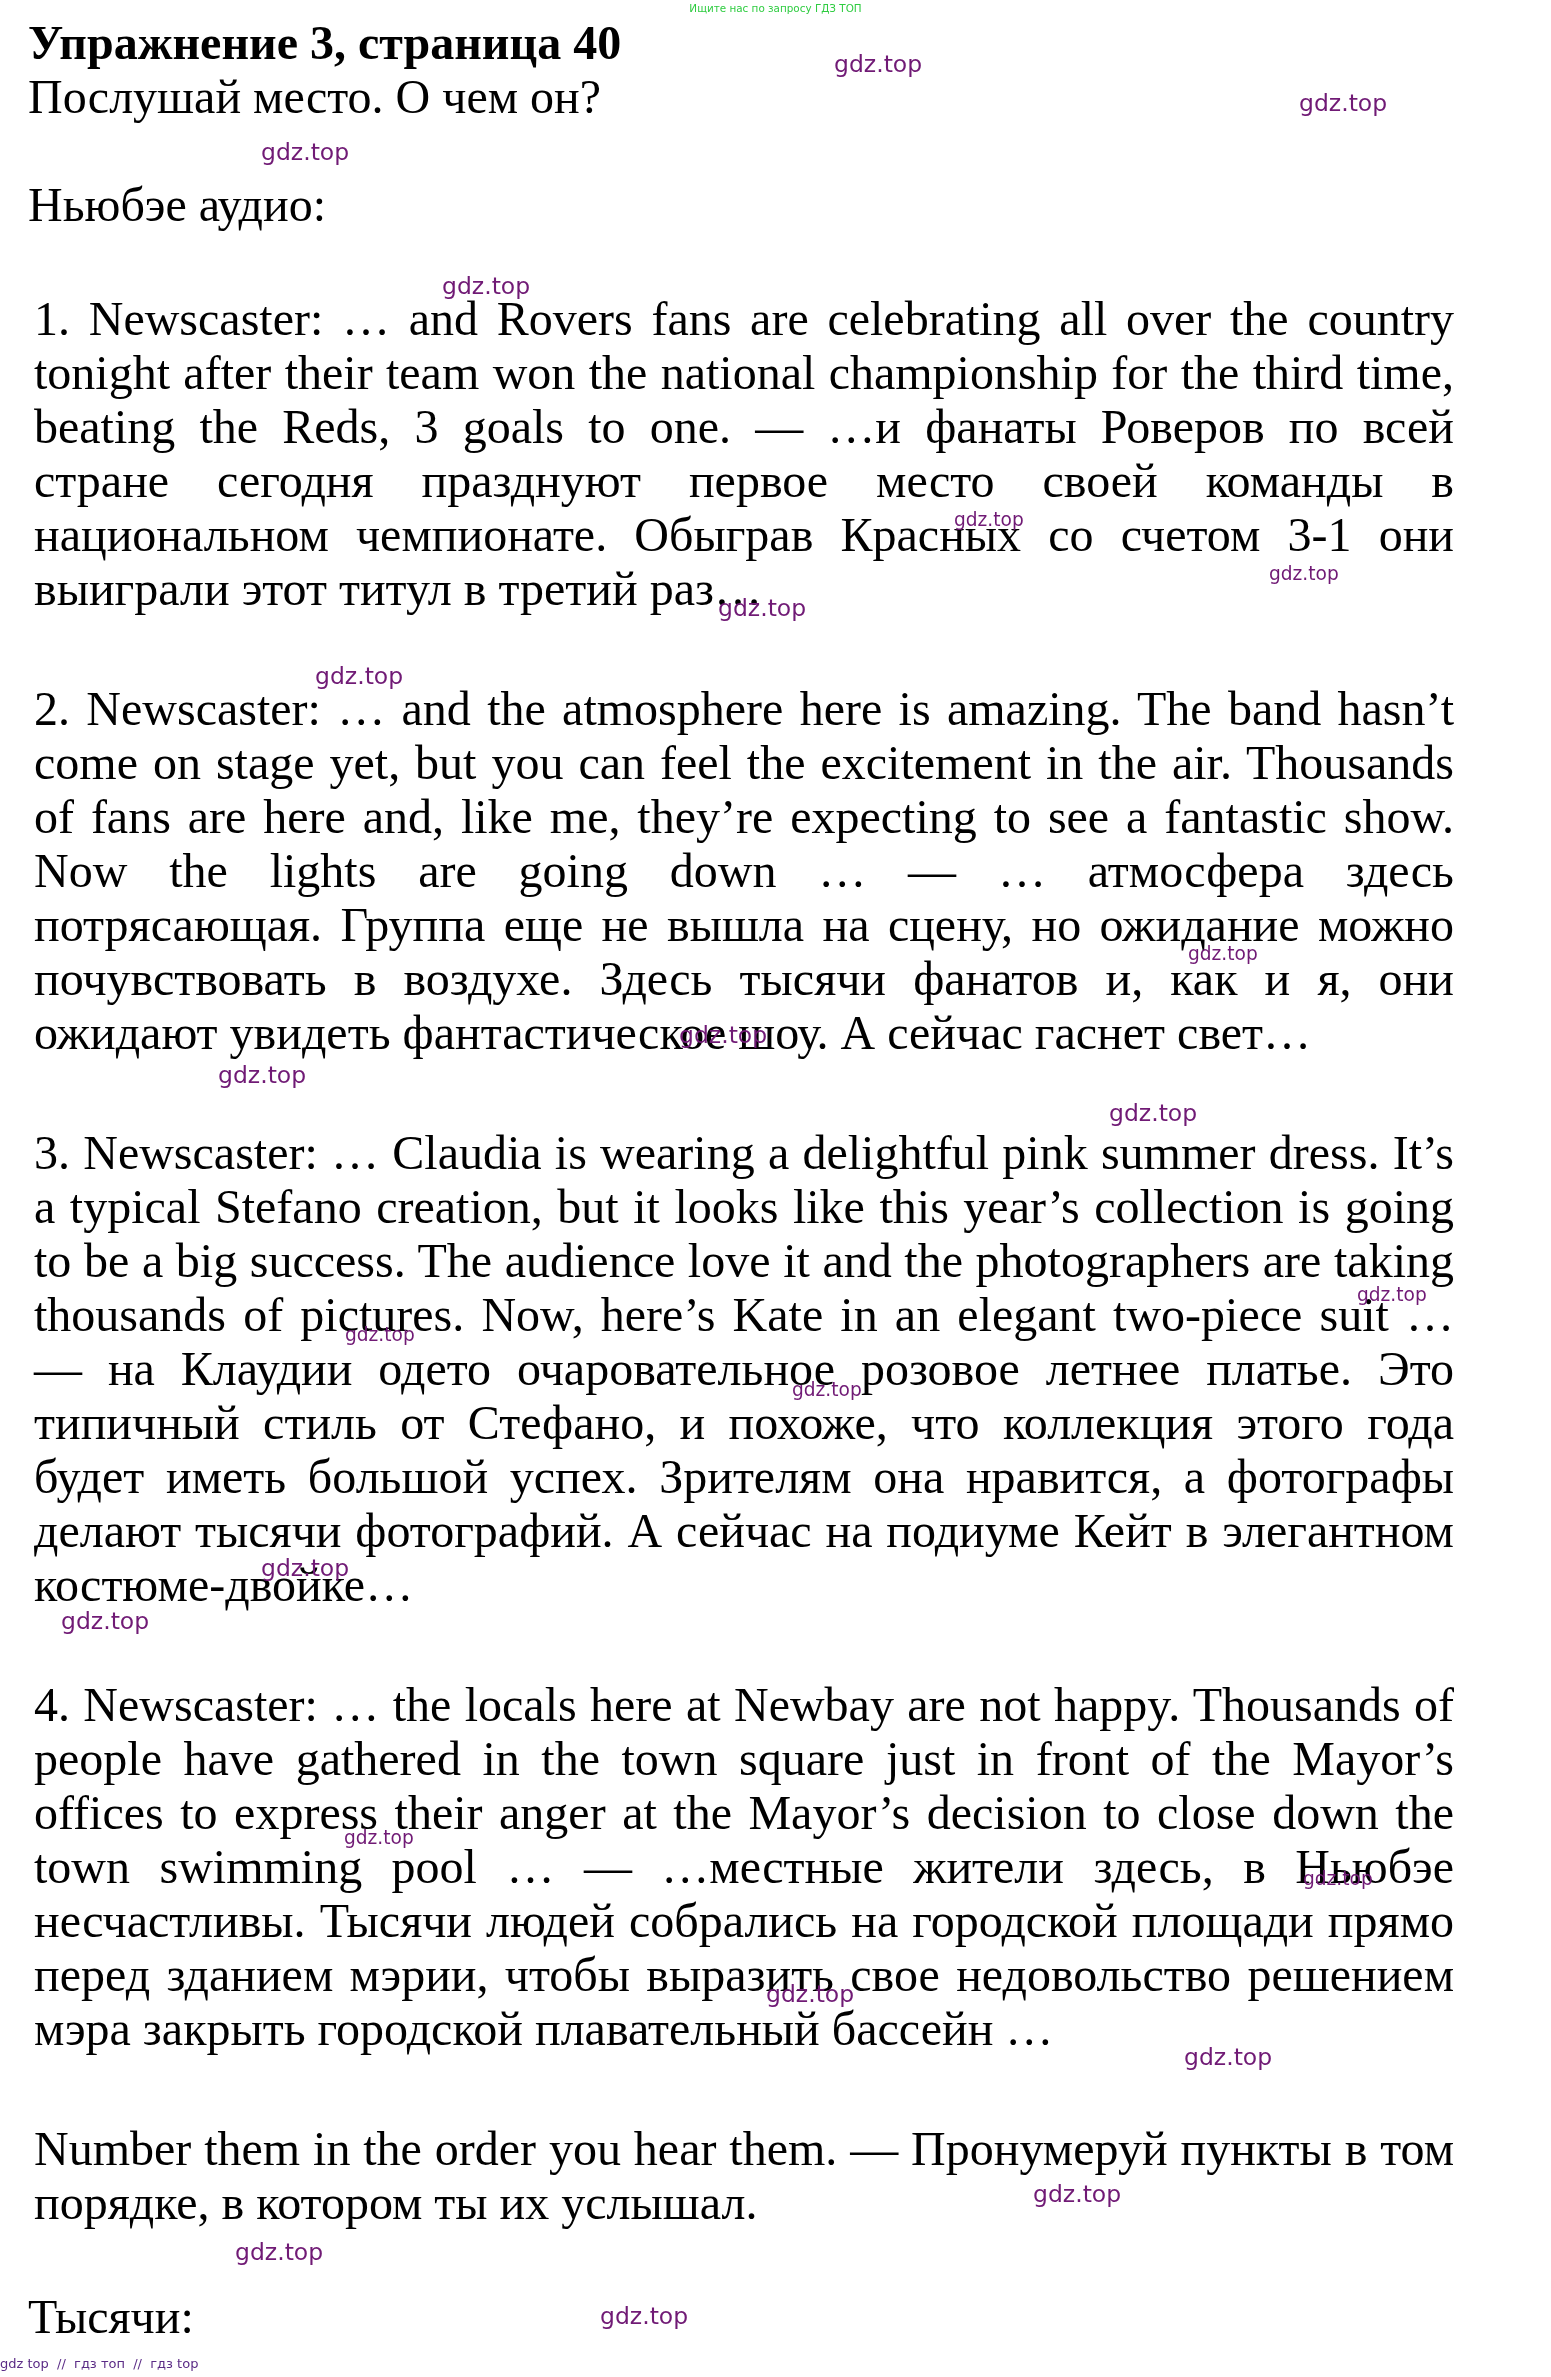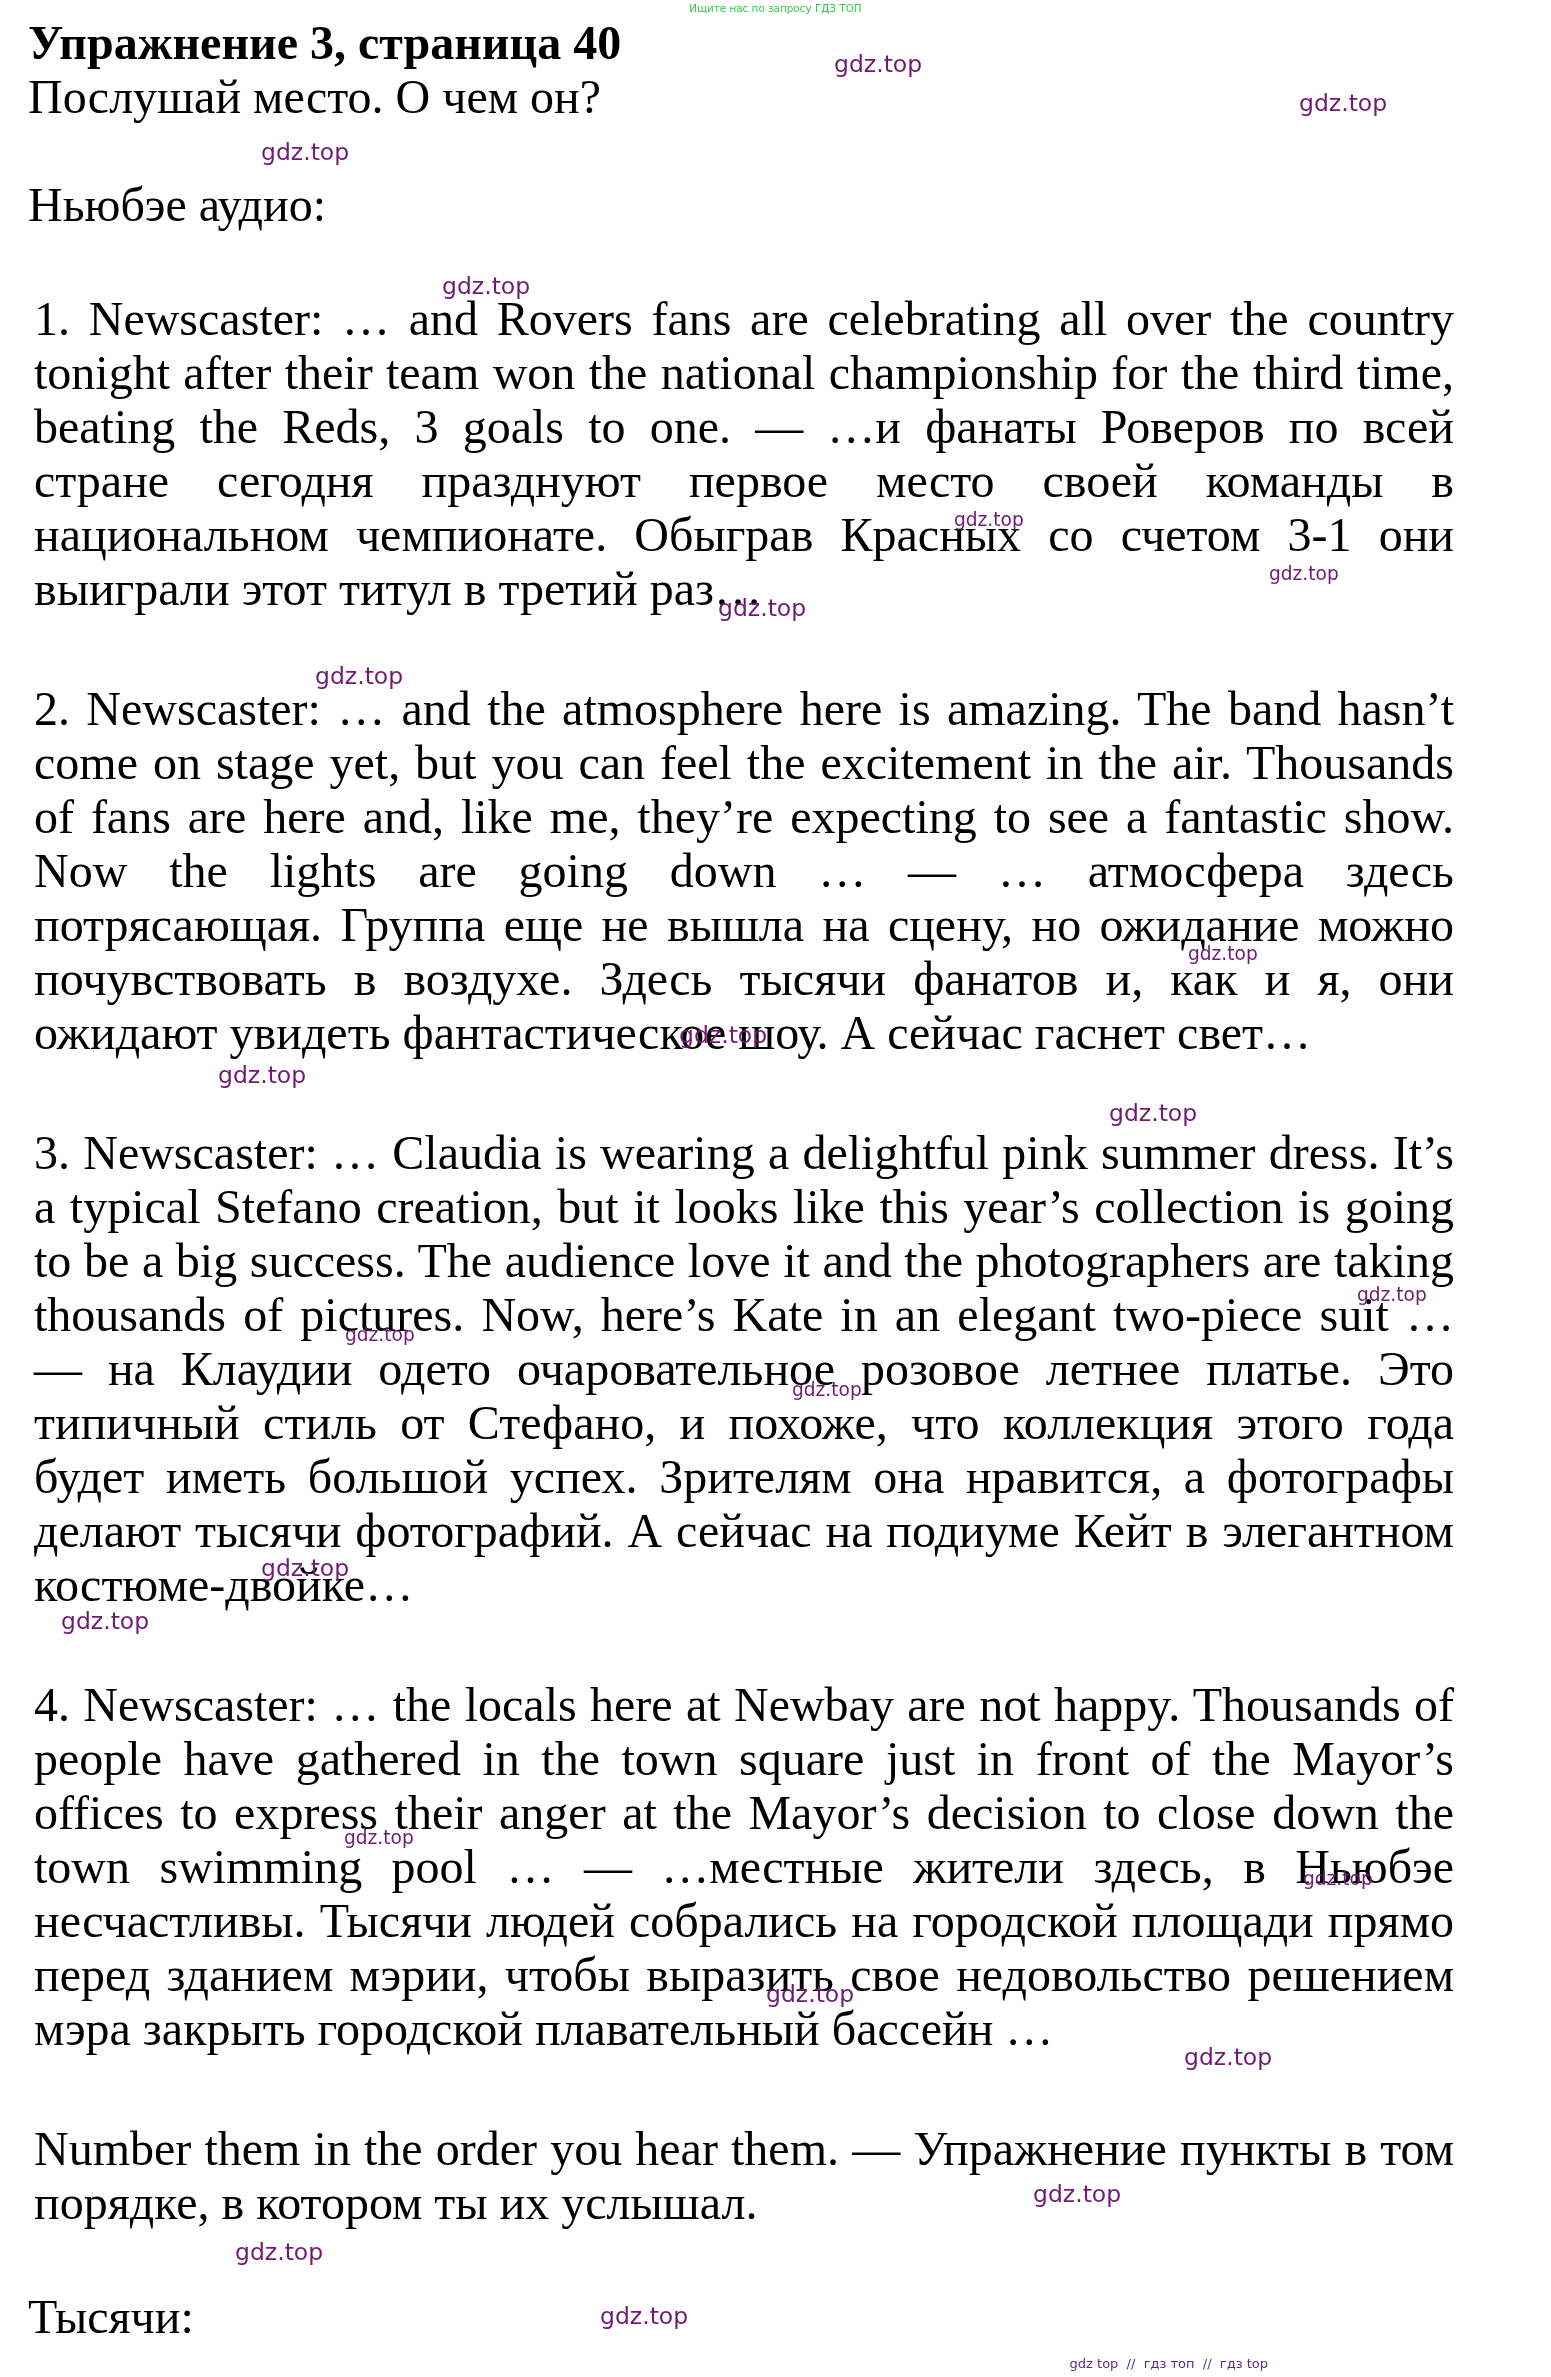--- a/index.html
+++ b/index.html
@@ -23,21 +23,21 @@
     font-size: 11.3px;
     line-height: 13px;
     color: #2ecc40;
     transform: scaleX(0.92);
   }
   .footer {
     position: absolute;
     left: 0;
     top: 2356px;
     width: 1268px;
-    text-align: right;
+    text-align: left;
     font-family: "DejaVu Sans", sans-serif;
     font-size: 13px;
     line-height: 16px;
     color: #5b2c86;
     white-space: pre;
   }
   .doc {
     position: absolute;
     left: 28px;
     top: 16px;
@@ -86,21 +86,21 @@
   <div class="line">Ньюбэе аудио:</div>
   <div class="gap"></div>
   <p>1. Newscaster: … and Rovers fans are celebrating all over the country tonight after their team won the national championship for the third time, beating the Reds, 3 goals to one. — …и фанаты Роверов по всей стране сегодня празднуют первое место своей команды в национальном чемпионате. Обыграв Красных со счетом 3-1 они выиграли этот титул в третий раз…</p>
   <div class="gap"></div>
   <p>2. Newscaster: … and the atmosphere here is amazing. The band hasn’t come on stage yet, but you can feel the excitement in the air. Thousands of fans are here and, like me, they’re expecting to see a fantastic show. Now the lights are going down … — … атмосфера здесь потрясающая. Группа еще не вышла на сцену, но ожидание можно почувствовать в воздухе. Здесь тысячи фанатов и, как и я, они ожидают увидеть фантастическое шоу. А сейчас гаснет свет…</p>
   <div class="gap"></div>
   <p>3. Newscaster: … Claudia is wearing a delightful pink summer dress. It’s a typical Stefano creation, but it looks like this year’s collection is going to be a big success. The audience love it and the photographers are taking thousands of pictures. Now, here’s Kate in an elegant two-piece suit … — на Клаудии одето очаровательное розовое летнее платье. Это типичный стиль от Стефано, и похоже, что коллекция этого года будет иметь большой успех. Зрителям она нравится, а фотографы делают тысячи фотографий. А сейчас на подиуме Кейт в элегантном костюме-двойке…</p>
   <div class="gap"></div>
   <p>4. Newscaster: … the locals here at Newbay are not happy. Thousands of people have gathered in the town square just in front of the Mayor’s offices to express their anger at the Mayor’s decision to close down the town swimming pool … — …местные жители здесь, в Ньюбэе несчастливы. Тысячи людей собрались на городской площади прямо перед зданием мэрии, чтобы выразить свое недовольство решением мэра закрыть городской плавательный бассейн …</p>
   <div class="gap"></div>
-  <p>Number them in the order you hear them. — Упражнение пункты в том порядке, в котором ты их услышал.</p>
+  <p>Number them in the order you hear them. — Пронумеруй пункты в том порядке, в котором ты их услышал.</p>
   <div class="gap"></div>
   <div class="line">Тысячи:</div>
 </div>
 
 <span class="wm lg" style="left:834px;top:53px">gdz.top</span>
 <span class="wm lg" style="left:1299px;top:92px">gdz.top</span>
 <span class="wm lg" style="left:261px;top:141px">gdz.top</span>
 <span class="wm lg" style="left:442px;top:275px">gdz.top</span>
 <span class="wm sm" style="left:1269px;top:565px">gdz.top</span>
 <span class="wm sm" style="left:954px;top:511px">gdz.top</span>

